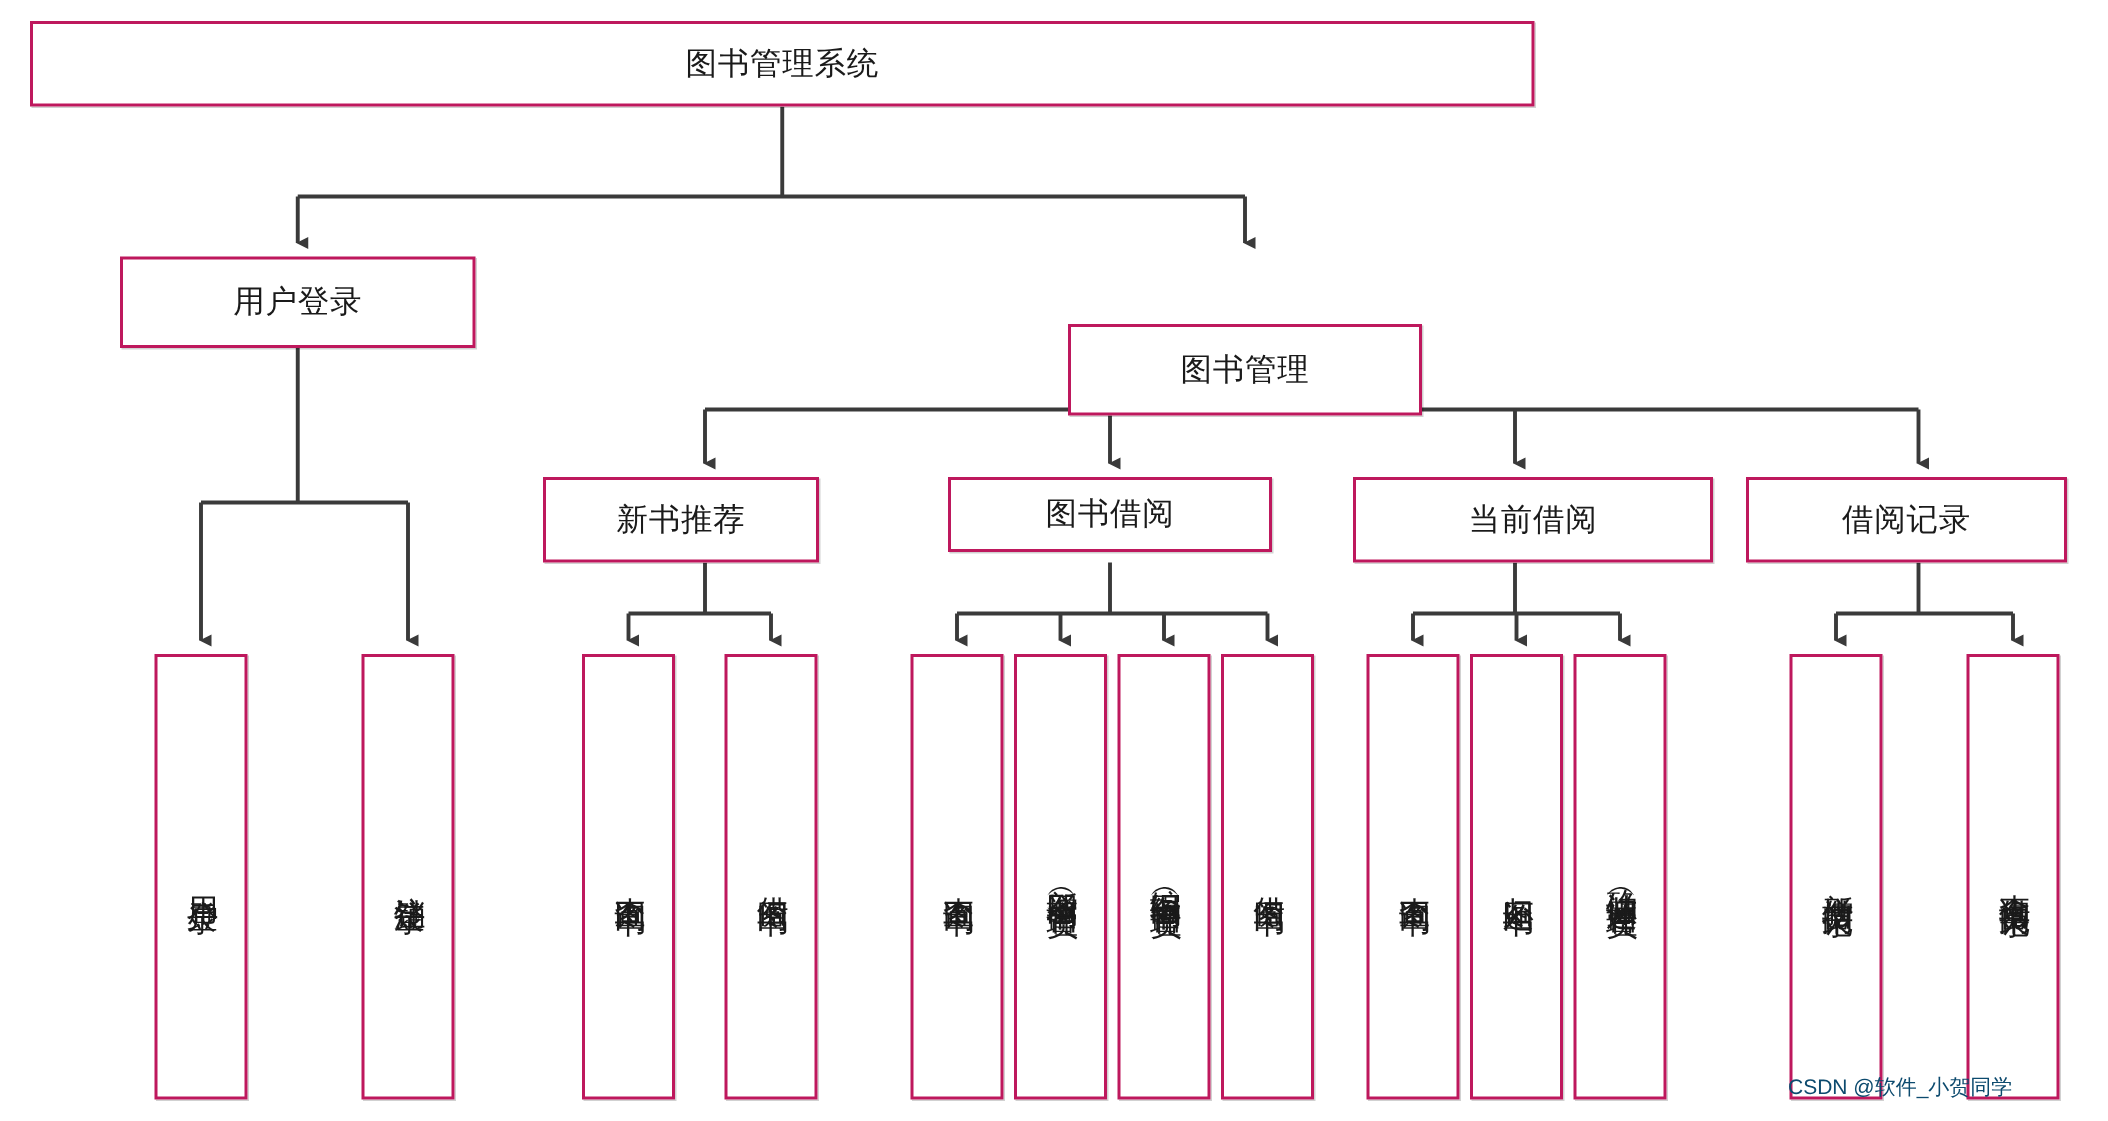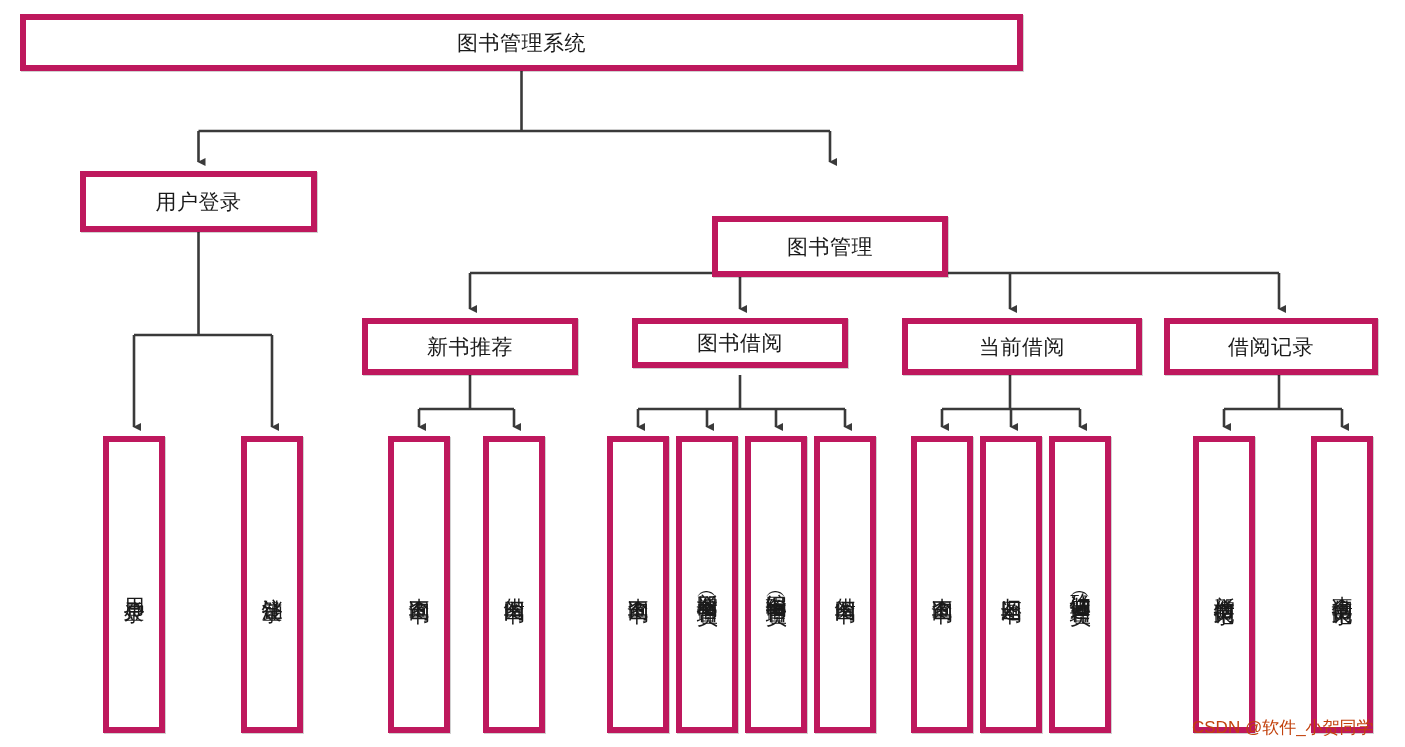--- a/index.html
+++ b/index.html
@@ -22,21 +22,21 @@
     left: 0;
     top: 0;
     width: 1405px;
     height: 747px;
     pointer-events: none;
   }
   .node {
     position: absolute;
     box-sizing: border-box;
     background: #ffffff;
-    border: 6px solid #be185d;
+    border: 2px solid #be185d;
     display: flex;
     align-items: center;
     justify-content: center;
     color: #1a1a1a;
     box-shadow: 1px 1px 0 rgba(0,0,0,0.18);
   }
   .node-h .node-label {
     font-size: 21px;
     line-height: 1.1;
     letter-spacing: 0.5px;
@@ -50,22 +50,22 @@
     writing-mode: vertical-rl;
     text-orientation: upright;
     font-size: 21px;
     line-height: 1.45;
     letter-spacing: 2px;
     white-space: nowrap;
     max-height: 100%;
   }
   .watermark {
     position: absolute;
-    font-size: 17px;
-    color: #c2410c;
+    font-size: 14px;
+    color: #0c4a6e;
     white-space: nowrap;
     user-select: none;
   }
 </style>
 </head>
 <body>
 
 <div id="canvas">
 
   <svg id="wires" viewBox="0 0 1405 747">
@@ -114,21 +114,21 @@
   <div id="nodes">
       <div class="node node-h" style="left: 20px; top: 14px; width: 1003px; height: 57px;">
         <span class="node-label">图书管理系统</span>
       </div>
       <div class="node node-h" style="left: 80px; top: 171px; width: 237px; height: 61px;">
         <span class="node-label">用户登录</span>
       </div>
       <div class="node node-h" style="left: 712px; top: 171px; width: 236px; height: 61px; margin-top: 45px;">
         <span class="node-label">图书管理</span>
       </div>
-      <div class="node node-h" style="left: 362px; top: 318px; width: 216px; height: 57px;">
+      <div class="node node-h" style="left: 362px; top: 318px; width: 184px; height: 57px;">
         <span class="node-label">新书推荐</span>
       </div>
       <div class="node node-h" style="left: 632px; top: 318px; width: 216px; height: 50px;">
         <span class="node-label">图书借阅</span>
       </div>
       <div class="node node-h" style="left: 902px; top: 318px; width: 240px; height: 57px;">
         <span class="node-label">当前借阅</span>
       </div>
       <div class="node node-h" style="left: 1164px; top: 318px; width: 214px; height: 57px;">
         <span class="node-label">借阅记录</span>

